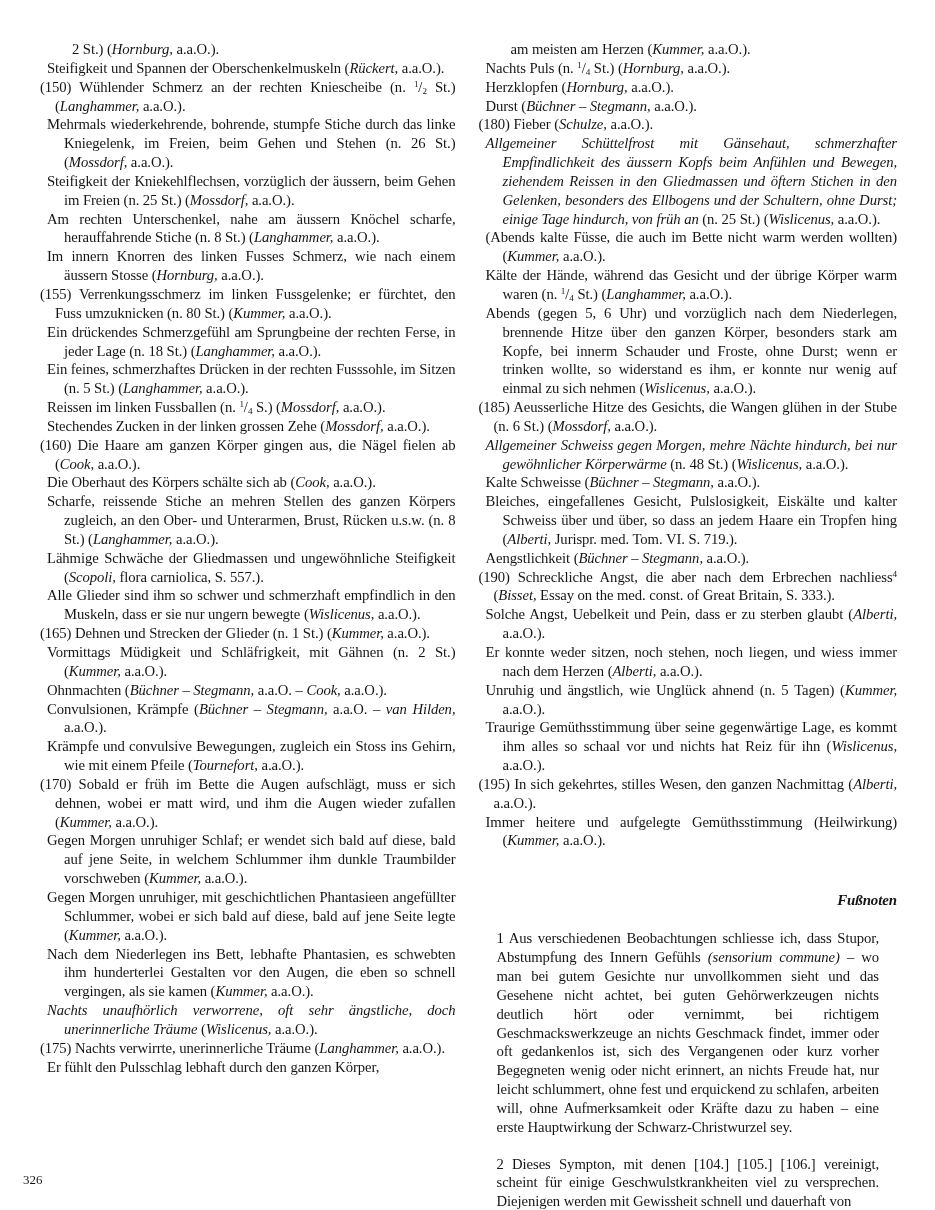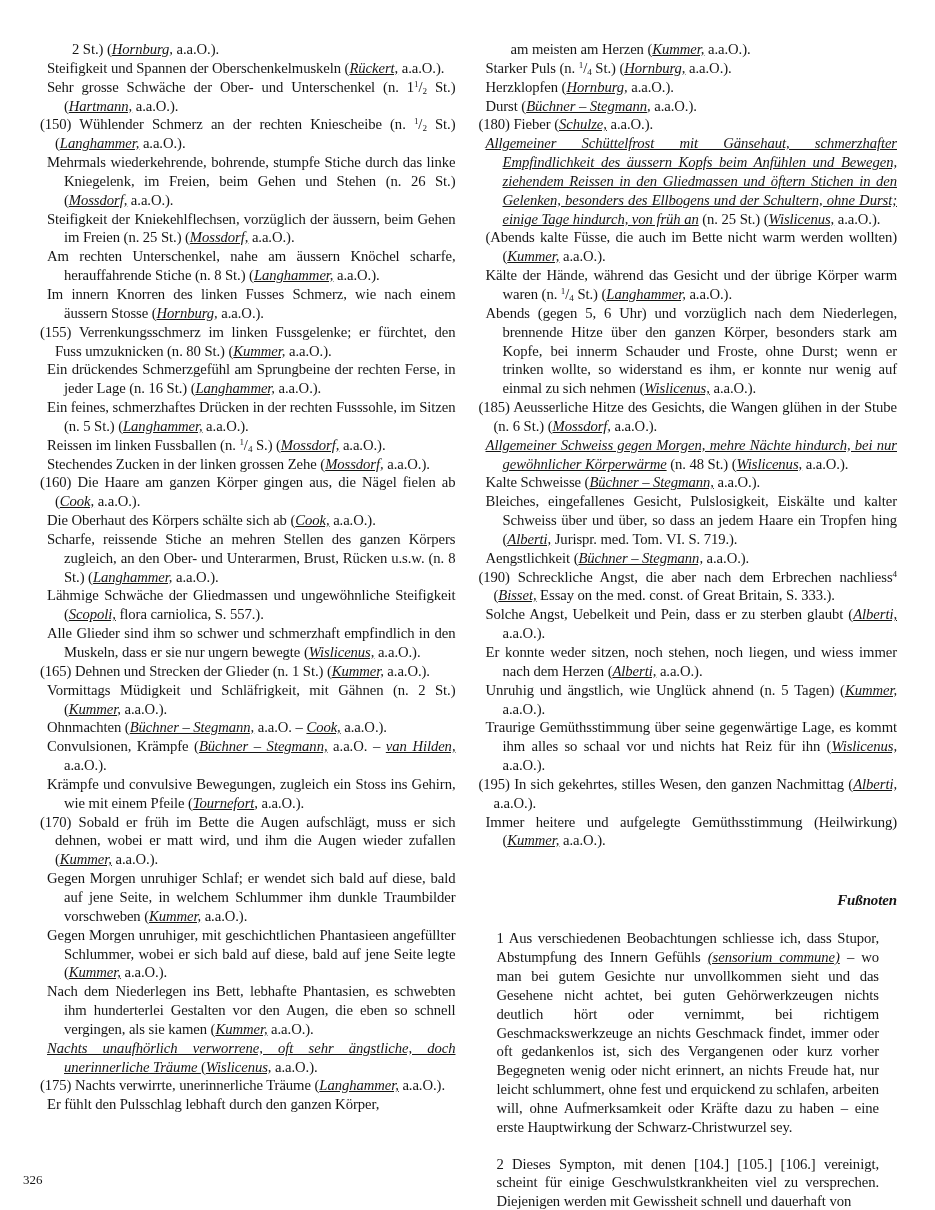--- a/index.html
+++ b/index.html
@@ -20,48 +20,47 @@
   .col.right{width:419px;}
   p.entry{margin:0;padding:0;}
   
   .entry.num{padding-left:15px;text-indent:-15px;}
   
   .entry.plain{margin-left:7px;padding-left:17px;text-indent:-17px;}
   
   .entry.cont{margin-left:32px;}
   
   .entry.fnote{margin:18px;padding:0;text-indent:0;}
-  .it{font-style:italic;text-decoration:underline;}
+  .it{font-style:italic;}
   .sup{font-size:0.62em;vertical-align:0.5em;line-height:0;}
   .sub{font-size:0.62em;vertical-align:-0.18em;line-height:0;}
   .fn-heading{
     font-size:14.9px;font-weight:bold;font-style:italic;
     text-align:right;margin:41px 0 19px 0;line-height:19px;
   }
   .page-number{
     position:absolute;left:23px;top:1172px;
     font-size:13px;letter-spacing:0;
   }
 </style>
 </head>
 <body>
 
 <div class="page">
   <div class="columns">
     <div class="col left">
         <p class="entry cont"><span>2 St.) (</span><span class="it">Hornburg,</span><span> a.a.O.).</span></p>
         <p class="entry plain"><span>Steifigkeit und Spannen der Oberschenkelmuskeln (</span><span class="it">Rückert,</span><span> a.a.O.).</span></p>
-        <p class="entry plain"><span>Sehr grosse Schwäche der Ober- und Unterschenkel (n. 1</span><span class="sup">1</span><span>/</span><span class="sub">2</span><span> St.) (</span><span class="it">Hartmann,</span><span> a.a.O.).</span></p>
         <p class="entry num"><span>(150) Wühlender Schmerz an der rechten Kniescheibe (n. </span><span class="sup">1</span><span>/</span><span class="sub">2</span><span> St.) (</span><span class="it">Langhammer,</span><span> a.a.O.).</span></p>
         <p class="entry plain"><span>Mehrmals wiederkehrende, bohrende, stumpfe Stiche durch das linke Kniegelenk, im Freien, beim Gehen und Stehen (n. 26 St.) (</span><span class="it">Mossdorf,</span><span> a.a.O.).</span></p>
         <p class="entry plain"><span>Steifigkeit der Kniekehlflechsen, vorzüglich der äussern, beim Gehen im Freien (n. 25 St.) (</span><span class="it">Mossdorf,</span><span> a.a.O.).</span></p>
         <p class="entry plain"><span>Am rechten Unterschenkel, nahe am äussern Knöchel scharfe, herauffahrende Stiche (n. 8 St.) (</span><span class="it">Langhammer,</span><span> a.a.O.).</span></p>
         <p class="entry plain"><span>Im innern Knorren des linken Fusses Schmerz, wie nach einem äussern Stosse (</span><span class="it">Hornburg,</span><span> a.a.O.).</span></p>
         <p class="entry num"><span>(155) Verrenkungsschmerz im linken Fussgelenke; er fürchtet, den Fuss umzuknicken (n. 80 St.) (</span><span class="it">Kummer,</span><span> a.a.O.).</span></p>
-        <p class="entry plain"><span>Ein drückendes Schmerzgefühl am Sprungbeine der rechten Ferse, in jeder Lage (n. 16 St.) (</span><span class="it">Langhammer,</span><span> a.a.O.).</span></p>
+        <p class="entry plain"><span>Ein drückendes Schmerzgefühl am Sprungbeine der rechten Ferse, in jeder Lage (n. 18 St.) (</span><span class="it">Langhammer,</span><span> a.a.O.).</span></p>
         <p class="entry plain"><span>Ein feines, schmerzhaftes Drücken in der rechten Fusssohle, im Sitzen (n. 5 St.) (</span><span class="it">Langhammer,</span><span> a.a.O.).</span></p>
         <p class="entry plain"><span>Reissen im linken Fussballen (n. </span><span class="sup">1</span><span>/</span><span class="sub">4</span><span> S.) (</span><span class="it">Mossdorf,</span><span> a.a.O.).</span></p>
         <p class="entry plain"><span>Stechendes Zucken in der linken grossen Zehe (</span><span class="it">Mossdorf,</span><span> a.a.O.).</span></p>
         <p class="entry num"><span>(160) Die Haare am ganzen Körper gingen aus, die Nägel fielen ab (</span><span class="it">Cook,</span><span> a.a.O.).</span></p>
         <p class="entry plain"><span>Die Oberhaut des Körpers schälte sich ab (</span><span class="it">Cook,</span><span> a.a.O.).</span></p>
         <p class="entry plain"><span>Scharfe, reissende Stiche an mehren Stellen des ganzen Körpers zugleich, an den Ober- und Unterarmen, Brust, Rücken u.s.w. (n. 8 St.) (</span><span class="it">Langhammer,</span><span> a.a.O.).</span></p>
         <p class="entry plain"><span>Lähmige Schwäche der Gliedmassen und ungewöhnliche Steifigkeit (</span><span class="it">Scopoli,</span><span> flora carniolica, S. 557.).</span></p>
         <p class="entry plain"><span>Alle Glieder sind ihm so schwer und schmerzhaft empfindlich in den Muskeln, dass er sie nur ungern bewegte (</span><span class="it">Wislicenus,</span><span> a.a.O.).</span></p>
         <p class="entry num"><span>(165) Dehnen und Strecken der Glieder (n. 1 St.) (</span><span class="it">Kummer,</span><span> a.a.O.).</span></p>
         <p class="entry plain"><span>Vormittags Müdigkeit und Schläfrigkeit, mit Gähnen (n. 2 St.) (</span><span class="it">Kummer,</span><span> a.a.O.).</span></p>
@@ -72,21 +71,21 @@
         <p class="entry plain"><span>Gegen Morgen unruhiger Schlaf; er wendet sich bald auf diese, bald auf jene Seite, in welchem Schlummer ihm dunkle Traumbilder vorschweben (</span><span class="it">Kummer,</span><span> a.a.O.).</span></p>
         <p class="entry plain"><span>Gegen Morgen unruhiger, mit geschichtlichen Phantasieen angefüllter Schlummer, wobei er sich bald auf diese, bald auf jene Seite legte (</span><span class="it">Kummer,</span><span> a.a.O.).</span></p>
         <p class="entry plain"><span>Nach dem Niederlegen ins Bett, lebhafte Phantasien, es schwebten ihm hunderterlei Gestalten vor den Augen, die eben so schnell vergingen, als sie kamen (</span><span class="it">Kummer,</span><span> a.a.O.).</span></p>
         <p class="entry plain"><span class="it">Nachts unaufhörlich verworrene, oft sehr ängstliche, doch unerinnerliche Träume </span><span>(</span><span class="it">Wislicenus,</span><span> a.a.O.).</span></p>
         <p class="entry num"><span>(175) Nachts verwirrte, unerinnerliche Träume (</span><span class="it">Langhammer,</span><span> a.a.O.).</span></p>
         <p class="entry plain"><span>Er fühlt den Pulsschlag lebhaft durch den ganzen Körper,</span></p>
       </div>
     <div class="col right">
       <div>
           <p class="entry cont"><span>am meisten am Herzen (</span><span class="it">Kummer,</span><span> a.a.O.).</span></p>
-          <p class="entry plain"><span>Starker Puls (n. </span><span class="sup">1</span><span>/</span><span class="sub">4</span><span> St.) (</span><span class="it">Hornburg,</span><span> a.a.O.).</span></p>
+          <p class="entry plain"><span>Nachts Puls (n. </span><span class="sup">1</span><span>/</span><span class="sub">4</span><span> St.) (</span><span class="it">Hornburg,</span><span> a.a.O.).</span></p>
           <p class="entry plain"><span>Herzklopfen (</span><span class="it">Hornburg,</span><span> a.a.O.).</span></p>
           <p class="entry plain"><span>Durst (</span><span class="it">Büchner – Stegmann,</span><span> a.a.O.).</span></p>
           <p class="entry num"><span>(180) Fieber (</span><span class="it">Schulze,</span><span> a.a.O.).</span></p>
           <p class="entry plain"><span class="it">Allgemeiner Schüttelfrost mit Gänsehaut, schmerzhafter Empfindlichkeit des äussern Kopfs beim Anfühlen und Bewegen, ziehendem Reissen in den Gliedmassen und öftern Stichen in den Gelenken, besonders des Ellbogens und der Schultern, ohne Durst; einige Tage hindurch, von früh an</span><span> (n. 25 St.) (</span><span class="it">Wislicenus,</span><span> a.a.O.).</span></p>
           <p class="entry plain"><span>(Abends kalte Füsse, die auch im Bette nicht warm werden wollten) (</span><span class="it">Kummer,</span><span> a.a.O.).</span></p>
           <p class="entry plain"><span>Kälte der Hände, während das Gesicht und der übrige Körper warm waren (n. </span><span class="sup">1</span><span>/</span><span class="sub">4</span><span> St.) (</span><span class="it">Langhammer,</span><span> a.a.O.).</span></p>
           <p class="entry plain"><span>Abends (gegen 5, 6 Uhr) und vorzüglich nach dem Niederlegen, brennende Hitze über den ganzen Körper, besonders stark am Kopfe, bei innerm Schauder und Froste, ohne Durst; wenn er trinken wollte, so widerstand es ihm, er konnte nur wenig auf einmal zu sich nehmen (</span><span class="it">Wislicenus,</span><span> a.a.O.).</span></p>
           <p class="entry num"><span>(185) Aeusserliche Hitze des Gesichts, die Wangen glühen in der Stube (n. 6 St.) (</span><span class="it">Mossdorf,</span><span> a.a.O.).</span></p>
           <p class="entry plain"><span class="it">Allgemeiner Schweiss gegen Morgen, mehre Nächte hindurch, bei nur gewöhnlicher Körperwärme</span><span> (n. 48 St.) (</span><span class="it">Wislicenus,</span><span> a.a.O.).</span></p>
           <p class="entry plain"><span>Kalte Schweisse (</span><span class="it">Büchner – Stegmann,</span><span> a.a.O.).</span></p>

